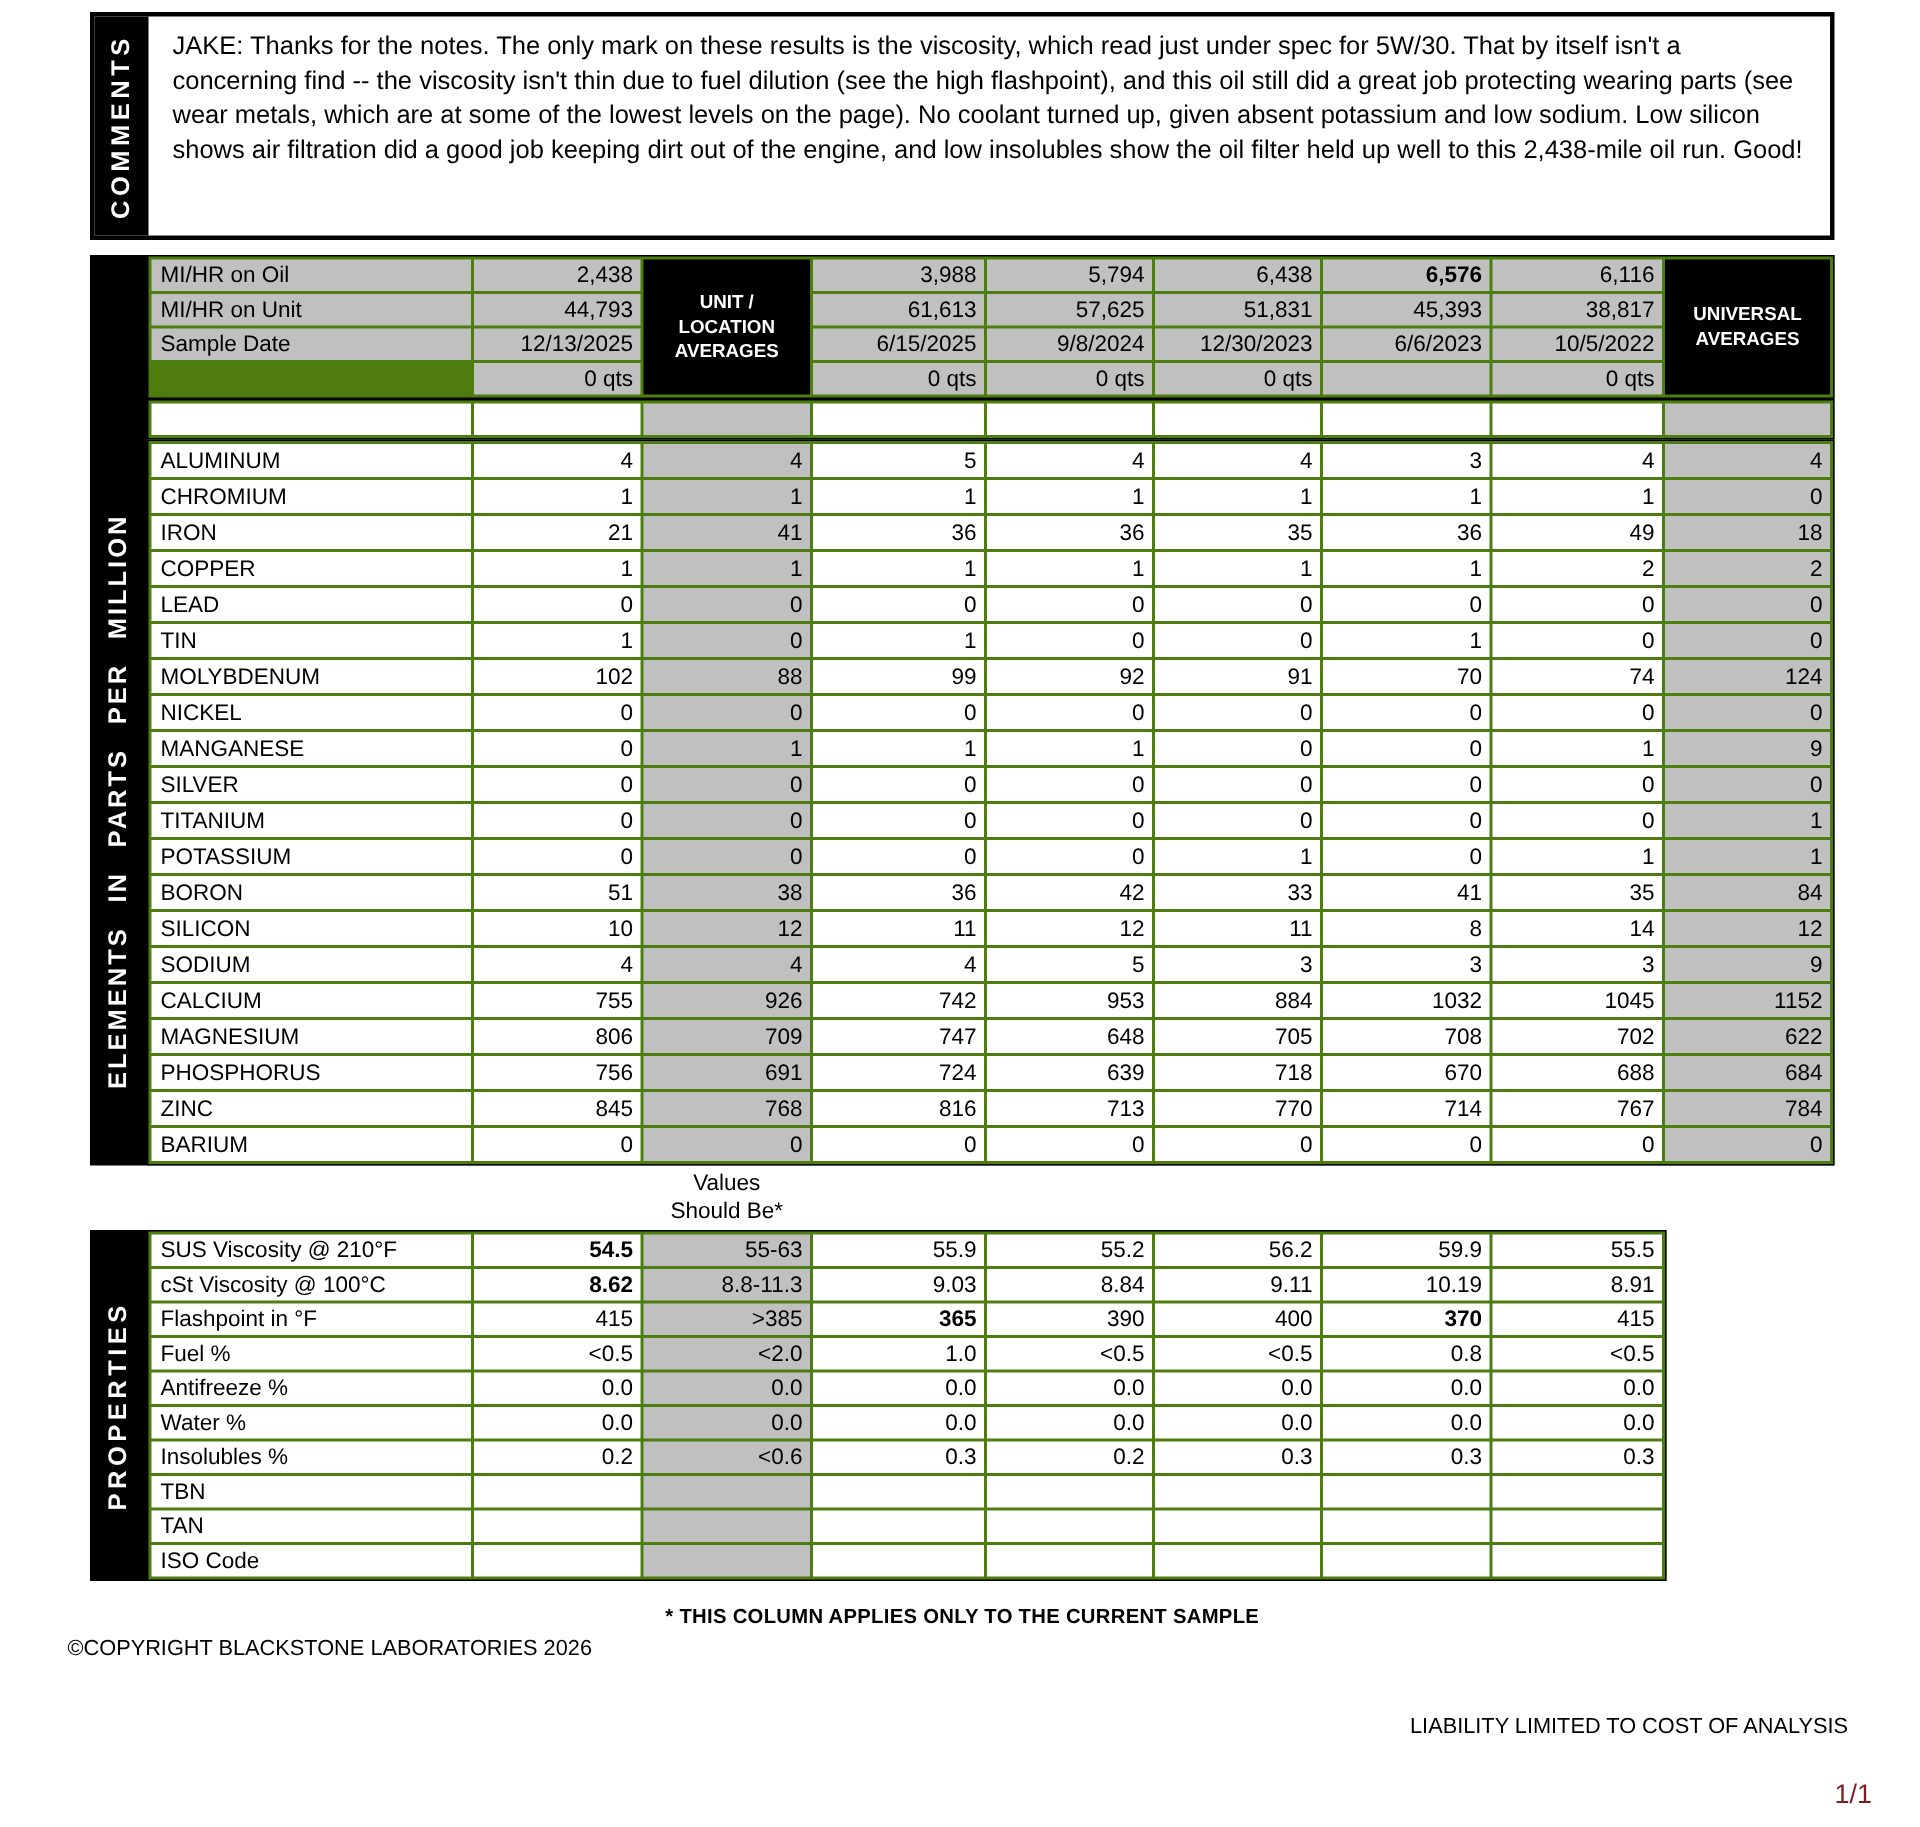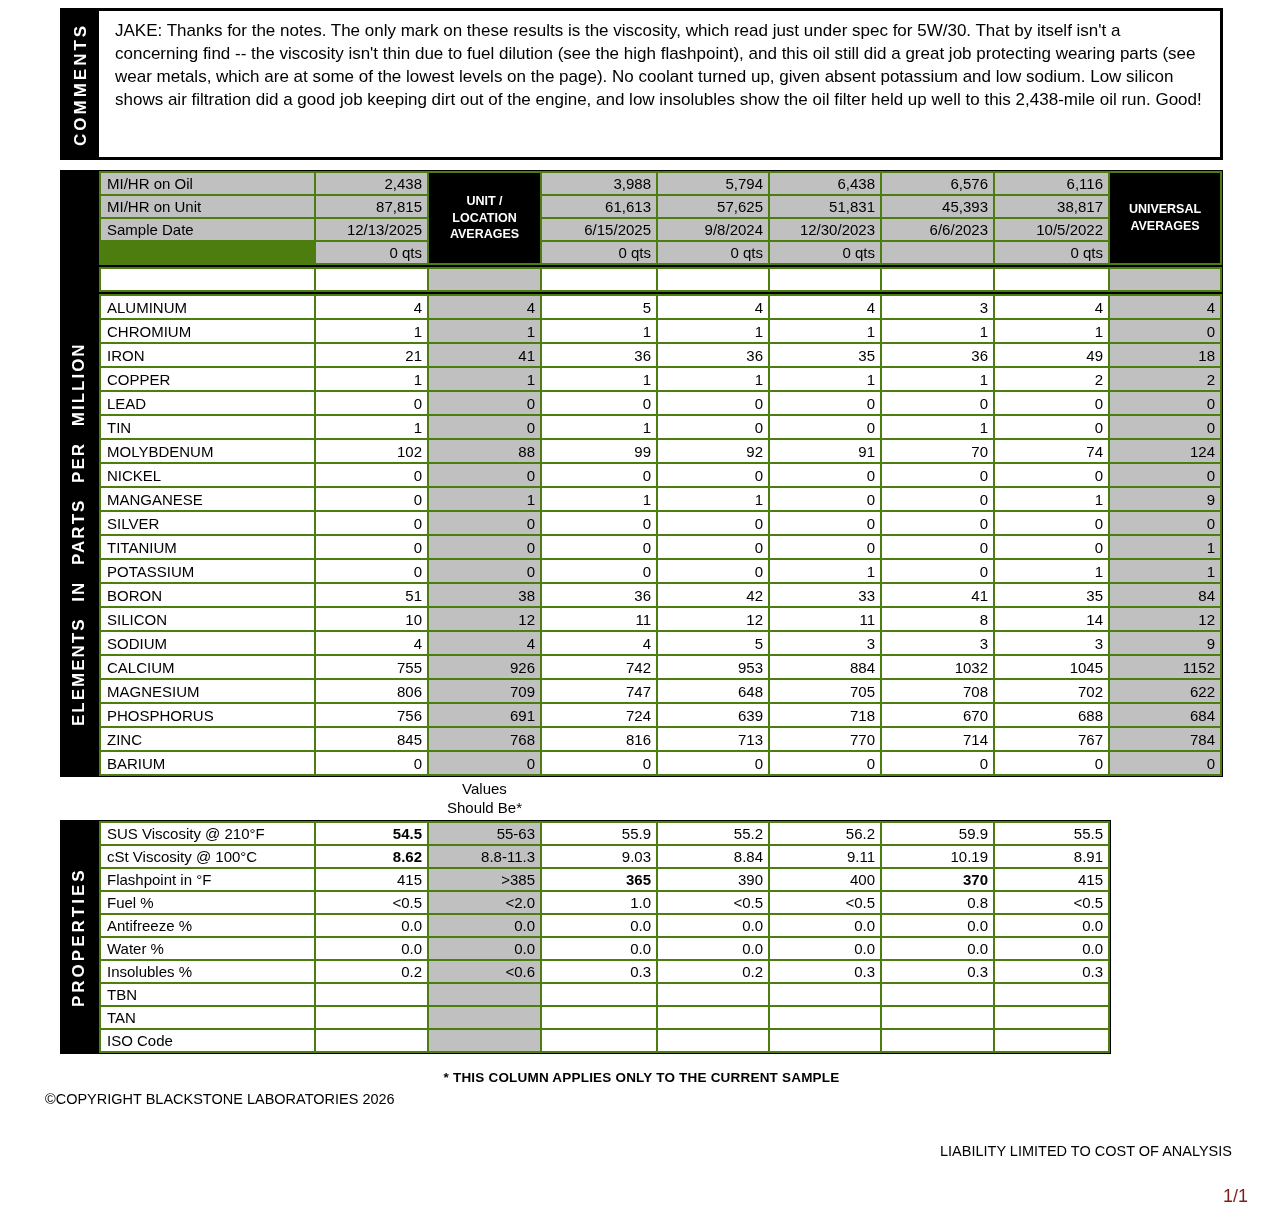--- a/index.html
+++ b/index.html
@@ -72,24 +72,24 @@
         <div class="vlabel">ELEMENTS IN PARTS PER MILLION</div>
       </div>
     </div>
     <div class="main-grids">
       <div id="sample-info-grid" class="grid cols9">
           <div class="cell gray label" style="grid-area: 1 / 1;">MI/HR on Oil</div>
           <div class="cell gray val" style="grid-area: 1 / 2;">2,438</div>
           <div class="cell gray val" style="grid-area: 1 / 4;">3,988</div>
           <div class="cell gray val" style="grid-area: 1 / 5;">5,794</div>
           <div class="cell gray val" style="grid-area: 1 / 6;">6,438</div>
-          <div class="cell gray val" style="grid-area: 1 / 7;">6,576</div>
+          <div class="cell gray val" style="grid-area: 1 / 7; font-weight: bold;">6,576</div>
           <div class="cell gray val" style="grid-area: 1 / 8;">6,116</div>
           <div class="cell gray label" style="grid-area: 2 / 1;">MI/HR on Unit</div>
-          <div class="cell gray val" style="grid-area: 2 / 2;">87,815</div>
+          <div class="cell gray val" style="grid-area: 2 / 2;">44,793</div>
           <div class="cell gray val" style="grid-area: 2 / 4;">61,613</div>
           <div class="cell gray val" style="grid-area: 2 / 5;">57,625</div>
           <div class="cell gray val" style="grid-area: 2 / 6;">51,831</div>
           <div class="cell gray val" style="grid-area: 2 / 7;">45,393</div>
           <div class="cell gray val" style="grid-area: 2 / 8;">38,817</div>
           <div class="cell gray label" style="grid-area: 3 / 1;">Sample Date</div>
           <div class="cell gray val" style="grid-area: 3 / 2;">12/13/2025</div>
           <div class="cell gray val" style="grid-area: 3 / 4;">6/15/2025</div>
           <div class="cell gray val" style="grid-area: 3 / 5;">9/8/2024</div>
           <div class="cell gray val" style="grid-area: 3 / 6;">12/30/2023</div>

